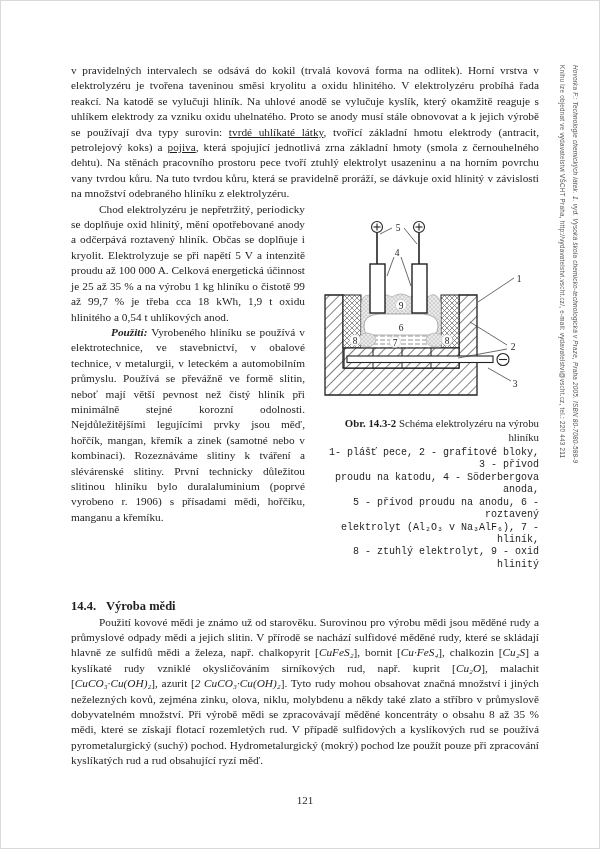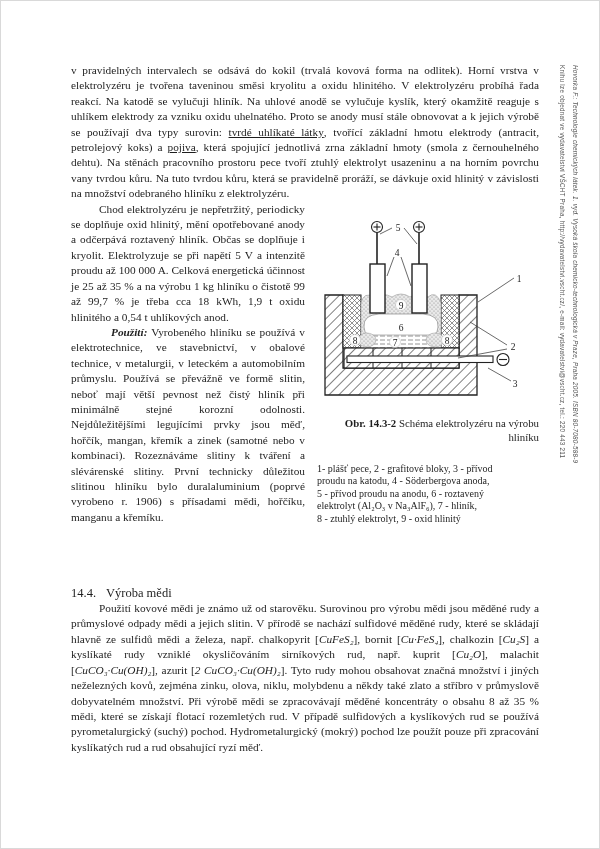--- a/index.html
+++ b/index.html
@@ -7,38 +7,39 @@
     position:relative;width:600px;height:849px;background:#ffffff;
     font-family:"Liberation Serif","DejaVu Serif",serif;color:#1e1e1e;
     border:1px solid #d9d9d9;box-sizing:border-box;overflow:hidden;
   }
   .content{
     position:absolute;left:70px;top:62px;width:468px;
     font-size:11.3px;line-height:15.4px;text-align:justify;
   }
   .content p{margin:0;}
   .indent{text-indent:28px;}
-  .st-underline{text-decoration:underline;font-family:Liberation Serif, serif;}
+  .st-underline{text-decoration:underline;}
   .st-italic{font-style:italic;margin-top:44px;}
   .st-bold{font-weight:700;}
   .st-bolditalic{font-weight:700;font-style:italic;margin-left:40px;}
   .figure-box{
     float:right;width:222px;margin:16px 0 4px 12px;min-height:340px;
     text-align:center;
   }
   .figure-caption{
     margin-top:3px;font-size:10.8px;line-height:13.5px;text-align:right;
   }
   .figure-legend{
-    margin-top:19px;font-size:10px;line-height:12.4px;text-align:left;
+    margin-top:3px;font-size:10px;line-height:12.4px;text-align:right;
     white-space:pre-line;
+    font-family:Liberation Mono, monospace;
   }
   .section-heading{
     clear:both;padding-top:24px;margin:0 0 14px 0;
-    font-size:12.5px;font-weight:400;text-align:left;text-indent:0;
+    font-size:12.5px;font-weight:700;text-align:left;text-indent:0;
   }
   .h-num{margin-right:10px;}
   .copper-para{margin-top:0;}
   .page-number{
     position:absolute;left:70px;top:793px;width:468px;
     text-align:center;font-size:11px;color:#2a2a2a;
   }
   .vtext{
     position:absolute;writing-mode:vertical-rl;white-space:nowrap;
     font-family:"Liberation Sans","DejaVu Sans",sans-serif;
@@ -175,14 +176,15 @@
     </p>
 
     <p class="indent copper-para"><span>Použití kovové mědi je známo už od starověku. Surovinou pro výrobu mědi jsou měděné rudy a průmyslové odpady mědi a jejich slitin. V přírodě se nachází sulfidové měděné rudy, které se skládají hlavně ze sulfidů mědi a železa, např. chalkopyrit [</span><span class="st-italic">CuFeS₂</span><span>], bornit [</span><span class="st-italic">Cu·FeS₄</span><span>], chalkozin [</span><span class="st-italic">Cu₂S</span><span>] a kyslíkaté rudy vzniklé okysličováním sirníkových rud, např. kuprit [</span><span class="st-italic">Cu₂O</span><span>], malachit [</span><span class="st-italic">CuCO₃·Cu(OH)₂</span><span>], azurit [</span><span class="st-italic">2 CuCO₃·Cu(OH)₂</span><span>]. Tyto rudy mohou obsahovat značná množství i jiných neželezných kovů, zejména zinku, olova, niklu, molybdenu a někdy také zlato a stříbro v průmyslově dobyvatelném množství. Při výrobě mědi se zpracovávají měděné koncentráty o obsahu 8 až 35 % mědi, které se získají flotací rozemletých rud. V případě sulfidových a kyslíkových rud se používá pyrometalurgický (suchý) pochod. Hydrometalurgický (mokrý) pochod lze použít pouze při zpracování kyslíkatých rud a rud obsahující ryzí měď.</span></p>
 
   </div>
 
   <div class="vtext citation">Hovorka F.: Technologie chemických látek. 1. vyd. Vysoká škola chemicko-technologická v Praze, Praha 2005. ISBN 80-7080-588-9</div>
 
   <div class="vtext order">Knihu lze objednat ve vydavatelství VŠCHT Praha, http://vydavatelstvi.vscht.cz/, e-mail: vydavatelstvi@vscht.cz, tel.: 220 443 211</div>
 
+  <div class="page-number">121</div>
 
 </div>
 
 </body></html>

